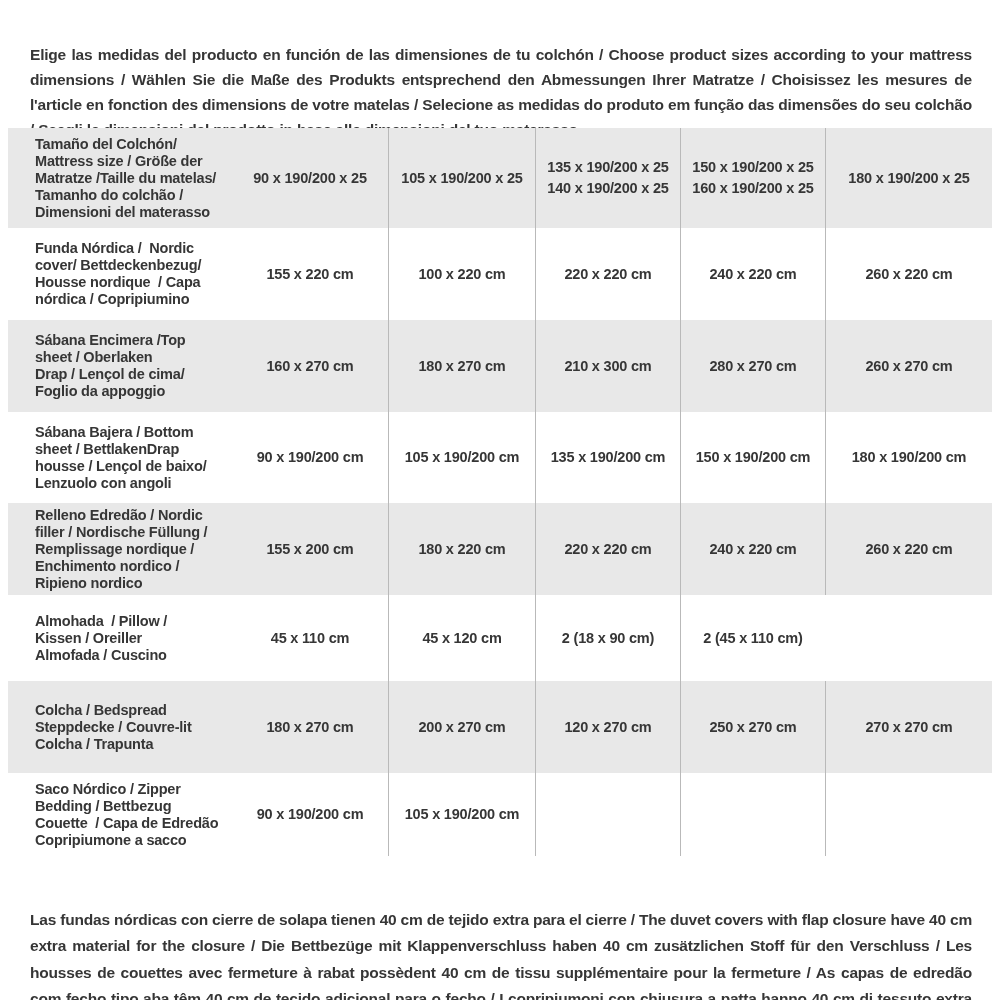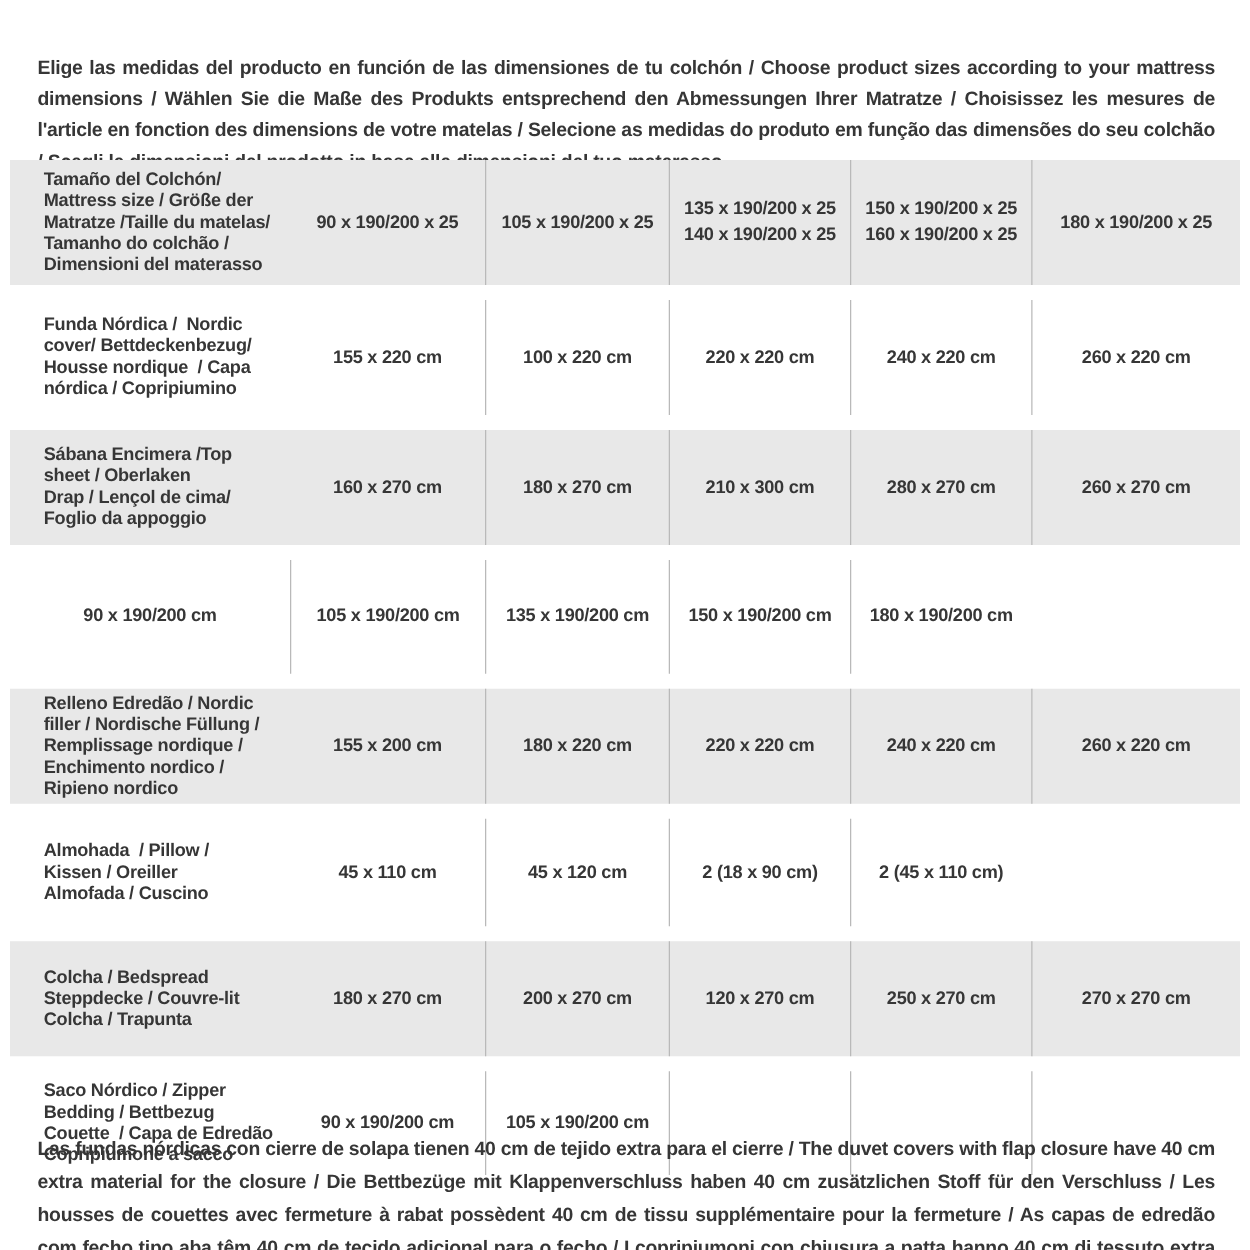--- a/index.html
+++ b/index.html
@@ -14,21 +14,21 @@
     position:absolute; left:30px; width:942px; top:26px;
     font-size:15.5px; font-weight:bold; text-align:justify;
     line-height:25px; letter-spacing:-0.2px;
   }
   .size-table {
     position:absolute; left:8px; top:128px; width:984px;
   }
   .trow {
     display:grid;
     grid-template-columns:224px 156px 147px 145px 145px 1fr;
-    margin-bottom:12px;
+    margin-bottom:0;
   }
   .trow.gray { background:#e8e8e8; }
   .h100 { height:100px; }
   .h92  { height:92px; }
   .h91  { height:91px; }
   .h86  { height:86px; }
   .h83  { height:83px; }
   .label-cell {
     display:flex; align-items:center;
     padding-left:27px; padding-right:4px;
@@ -90,20 +90,24 @@
 Drap / Lençol de cima/
 Foglio da appoggio</div>
     <div class="value-cell">160 x 270 cm</div>
     <div class="value-cell bordered">180 x 270 cm</div>
     <div class="value-cell bordered">210 x 300 cm</div>
     <div class="value-cell bordered">280 x 270 cm</div>
     <div class="value-cell bordered">260 x 270 cm</div>
   </div>
 
   <div class="trow h91">
+    <div class="label-cell">Sábana Bajera / Bottom
+sheet / BettlakenDrap
+housse / Lençol de baixo/
+Lenzuolo con angoli</div>
     <div class="value-cell">90 x 190/200 cm</div>
     <div class="value-cell bordered">105 x 190/200 cm</div>
     <div class="value-cell bordered">135 x 190/200 cm</div>
     <div class="value-cell bordered">150 x 190/200 cm</div>
     <div class="value-cell bordered">180 x 190/200 cm</div>
   </div>
 
   <div class="trow gray h92">
     <div class="label-cell">Relleno Edredão / Nordic
 filler / Nordische Füllung /

